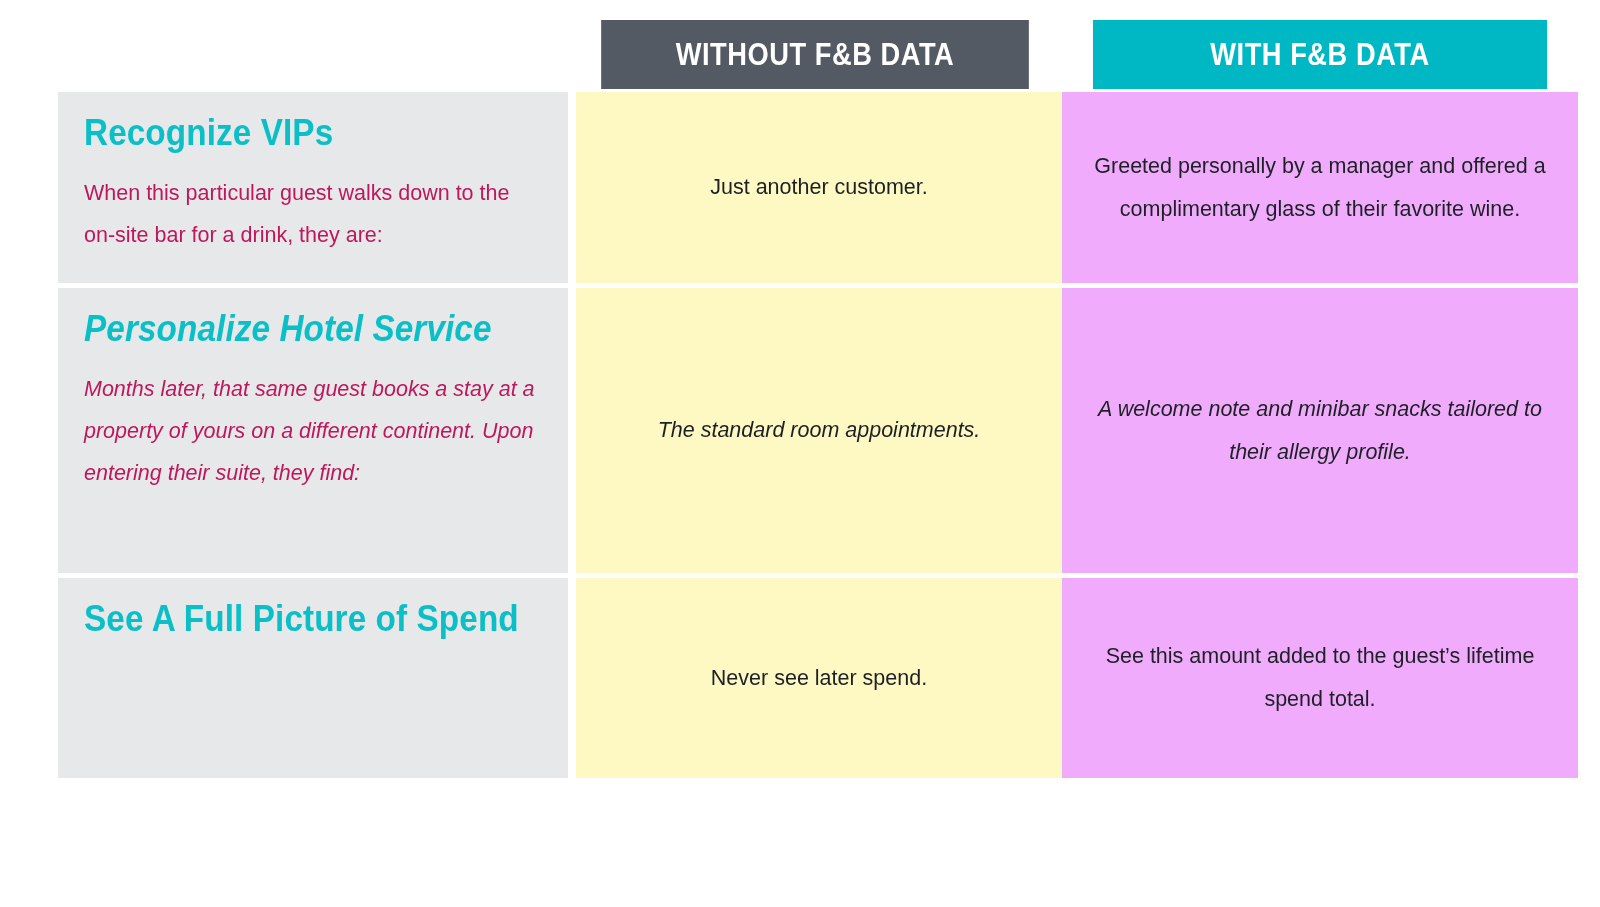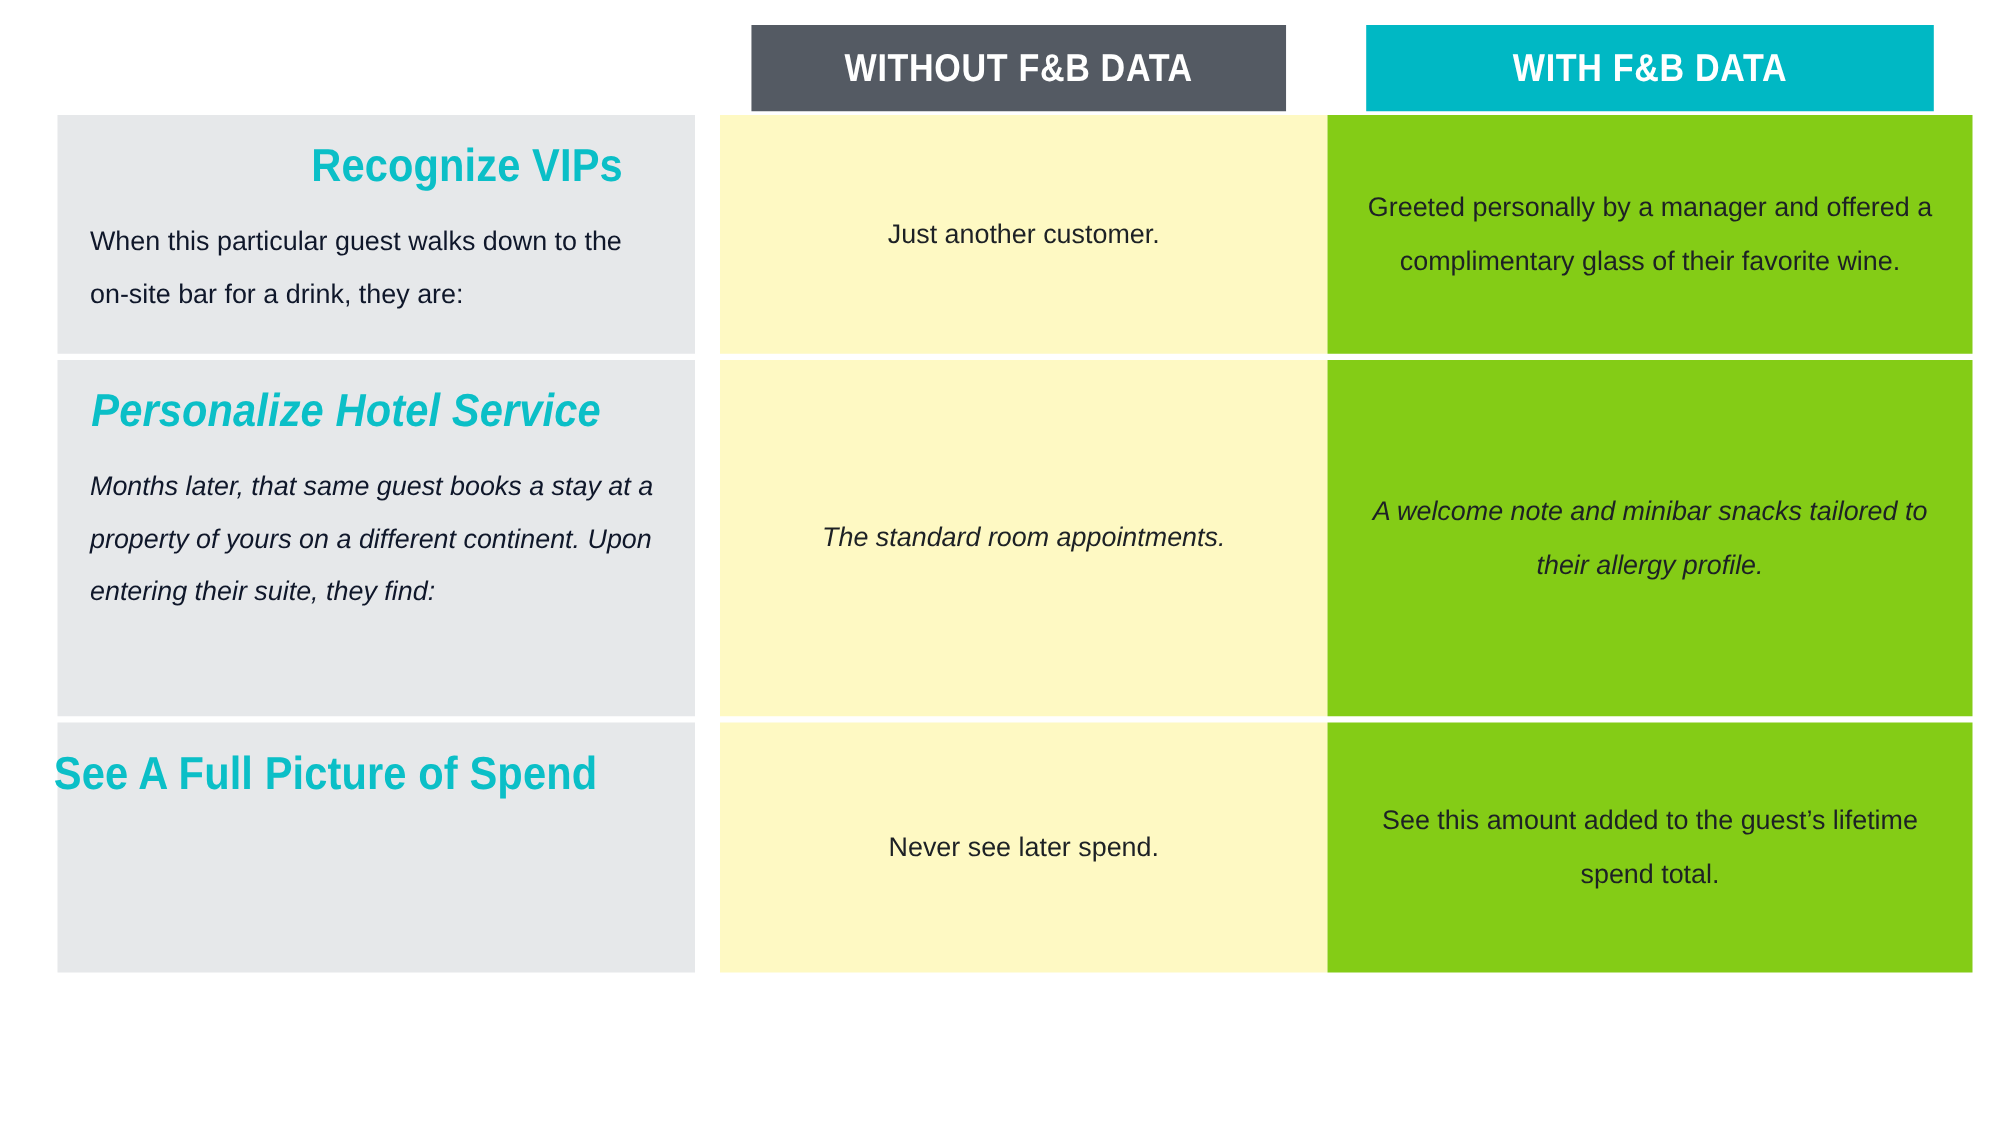--- a/index.html
+++ b/index.html
@@ -72,63 +72,62 @@
   .row-2 { top: 288px; height: 285px; font-style: italic; }
   .row-3 { top: 578px; height: 200px; }
 
   .cell {
     position: absolute;
     top: 0;
     height: 100%;
     box-sizing: border-box;
   }
   .cell-left {
-    left: 46px;
+    left: 58px;
     width: 510px;
     background: #e6e8ea;
     padding: 22px 30px 20px 26px;
     display: flex;
     flex-direction: column;
     justify-content: flex-start;
-    align-items: flex-end;
   }
   .cell-mid {
     left: 576px;
     width: 486px;
     background: #fef9c3;
     display: flex;
     align-items: center;
     justify-content: center;
     padding: 14px 34px;
   }
   .cell-right {
     left: 1062px;
     width: 516px;
-    background: #84cc16;
+    background: #f0abfc;
     display: flex;
     align-items: center;
     justify-content: center;
     padding: 14px 30px;
   }
 
   
   .scenario-title {
     color: #0bbfc7;
     font-family: "Liberation Sans Narrow", "Liberation Sans", sans-serif;
     font-weight: 700;
     font-size: 37px;
     line-height: 1.05;
     letter-spacing: 0.1px;
     margin: 0 0 20px 0;
     transform: scaleX(0.9);
     transform-origin: left center;
     white-space: nowrap;
   }
   .scenario-body {
-    color: #0f172a;
+    color: #be185d;
     font-size: 21.5px;
     line-height: 1.95;
     margin: 0;
     max-width: 470px;
   }
   .cmp-text {
     color: #1d2125;
     font-size: 21.5px;
     line-height: 2.0;
     text-align: center;

